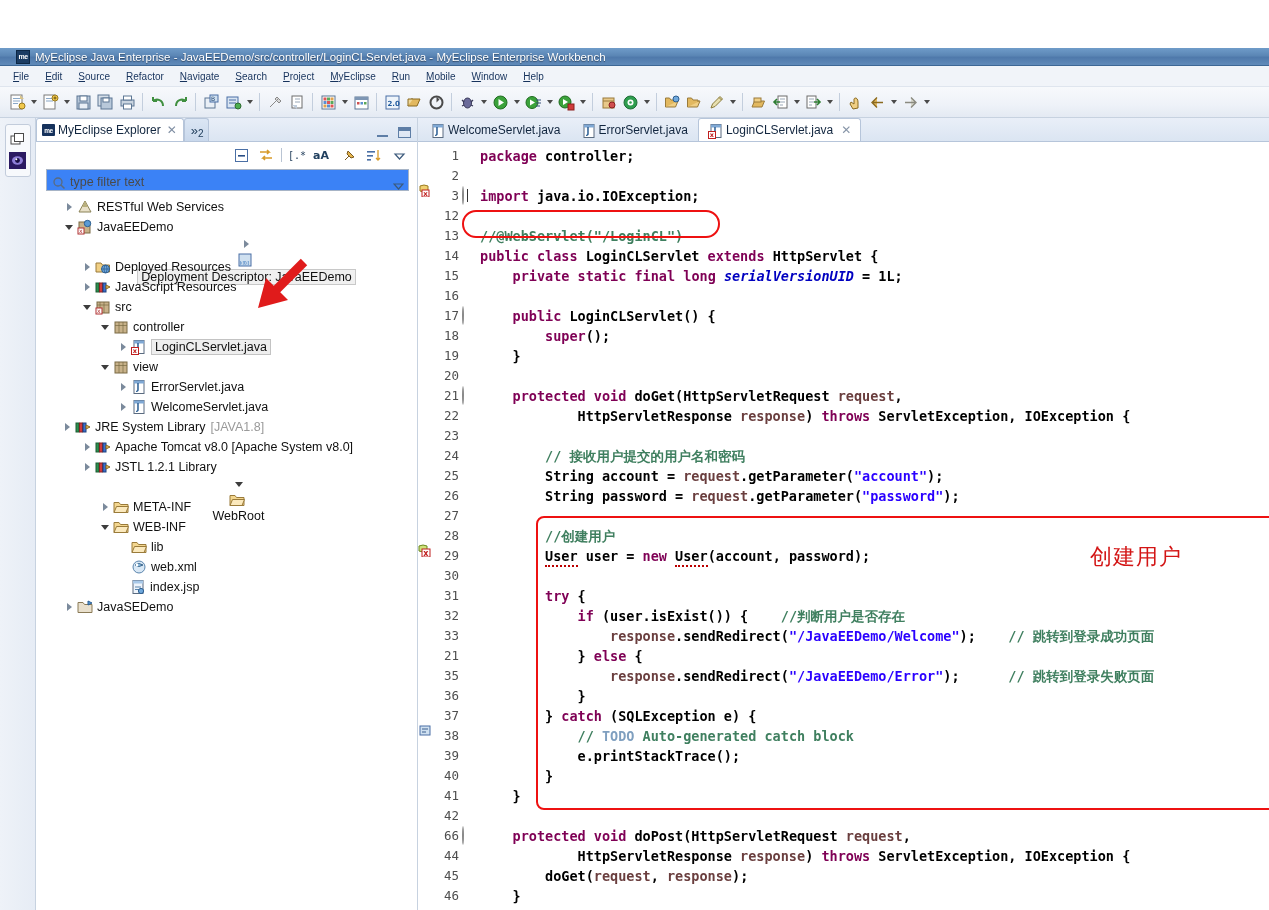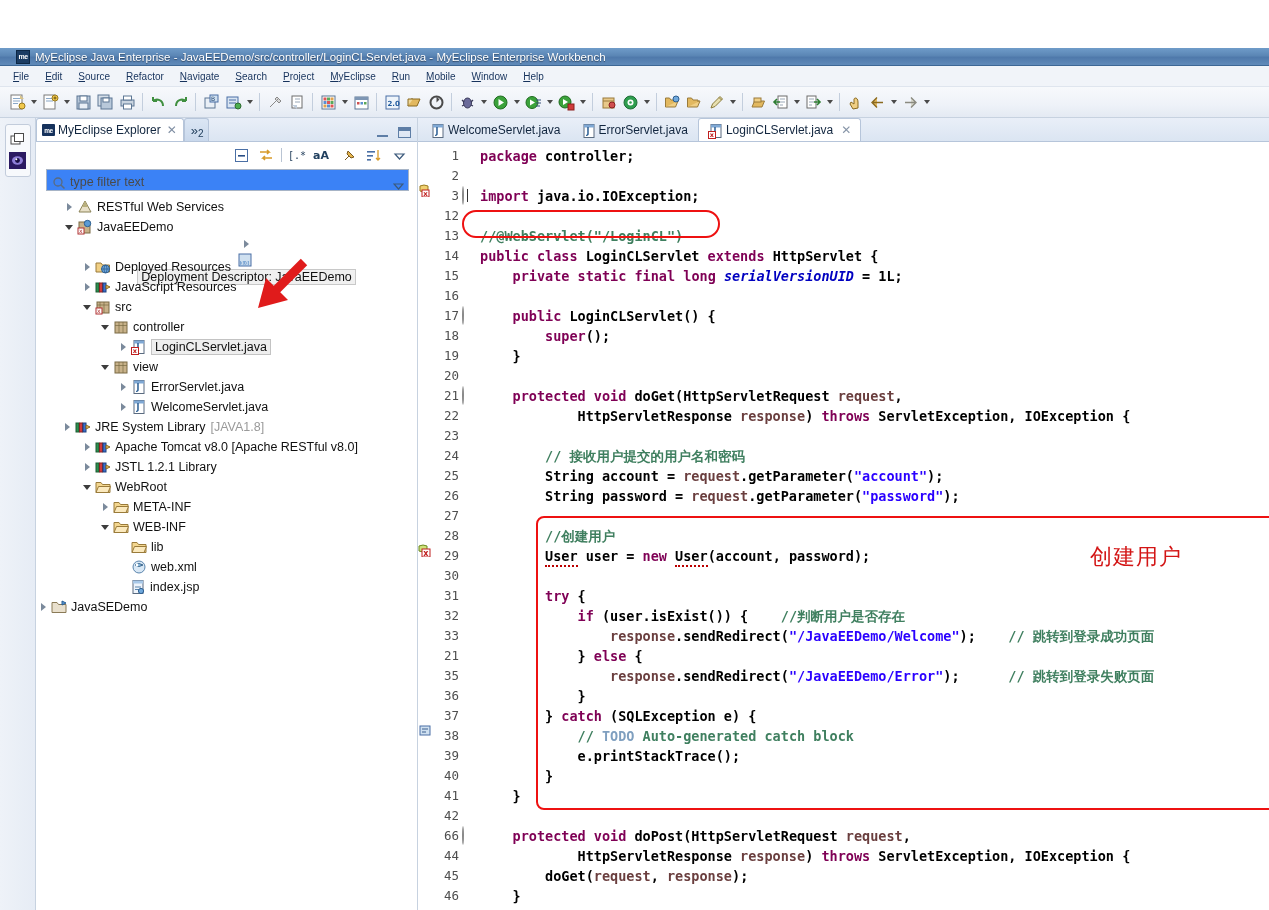--- a/index.html
+++ b/index.html
@@ -865,35 +865,35 @@
         <div class="trow" style="padding-left: 44px;">
           <span class="twist collapsed"></span>
           <span class="ticon">
             <svg width="16" height="16" viewBox="0 0 16 16">
               <rect x="1" y="4" width="3" height="9" fill="#2f8f4f" stroke="#1b5c32"></rect>
               <rect x="4.5" y="4" width="3" height="9" fill="#d03b3b" stroke="#8b2020"></rect>
               <rect x="8" y="4" width="3" height="9" fill="#3b6fd0" stroke="#20437f"></rect>
               <path d="M11 6 l4 2 -4 2z" fill="#e2b85f" stroke="#8a6a20"></path>
             </svg>
           </span>
-          <span class="tlabel">Apache Tomcat v8.0 [Apache RESTful v8.0]</span>
+          <span class="tlabel">Apache Tomcat v8.0 [Apache System v8.0]</span>
         </div>
         <div class="trow" style="padding-left: 44px;">
           <span class="twist collapsed"></span>
           <span class="ticon">
             <svg width="16" height="16" viewBox="0 0 16 16">
               <rect x="1" y="4" width="3" height="9" fill="#2f8f4f" stroke="#1b5c32"></rect>
               <rect x="4.5" y="4" width="3" height="9" fill="#d03b3b" stroke="#8b2020"></rect>
               <rect x="8" y="4" width="3" height="9" fill="#3b6fd0" stroke="#20437f"></rect>
               <path d="M11 6 l4 2 -4 2z" fill="#e2b85f" stroke="#8a6a20"></path>
             </svg>
           </span>
           <span class="tlabel">JSTL 1.2.1 Library</span>
         </div>
-        <div class="trow" style="padding-left: 44px;">
+        <div class="trow" style="padding-left: 28px; flex-direction: column;">
           <span class="twist expanded"></span>
           <span class="ticon">
             <svg width="16" height="16" viewBox="0 0 16 16">
               <path d="M1 13.5 V3.5 h5 l1.5 2 h7.5 v8z" fill="#f3d68f" stroke="#9a7b3a"></path>
               <path d="M1 13.5 l2.5 -6 h12 l-2.5 6z" fill="#fbe9bd" stroke="#9a7b3a"></path>
             </svg>
           </span>
           <span class="tlabel">WebRoot</span>
         </div>
         <div class="trow" style="padding-left: 62px;">
@@ -942,21 +942,21 @@
           <span class="ticon">
             <svg width="16" height="16" viewBox="0 0 16 16">
               <rect x="3" y="1.5" width="10" height="13" fill="#eef4fb" stroke="#5a6b80"></rect>
               <rect x="3" y="1.5" width="10" height="3" fill="#a8c8e8"></rect>
               <path d="M5 8 h6 M5 10.5 h4" stroke="#5a85ad"></path>
               <circle cx="11" cy="12" r="2.6" fill="#6fa8dc" stroke="#2c5d8f"></circle>
             </svg>
           </span>
           <span class="tlabel">index.jsp</span>
         </div>
-        <div class="trow" style=" align-items: center;">
+        <div class="trow" style="padding-left: 26px; align-items: center;">
           <span class="twist collapsed"></span>
           <span class="ticon">
             <svg width="16" height="16" viewBox="0 0 16 16">
               <path d="M1 13.5 V3.5 h5 l1.5 2 h7.5 v8z" fill="#e9e0cd" stroke="#8a7a56"></path>
               <path d="M11 2 l4 2 -4 2z" fill="#5a9bd5" stroke="#2b5f94"></path>
             </svg>
           </span>
           <span class="tlabel">JavaSEDemo</span>
         </div>
       </div>

